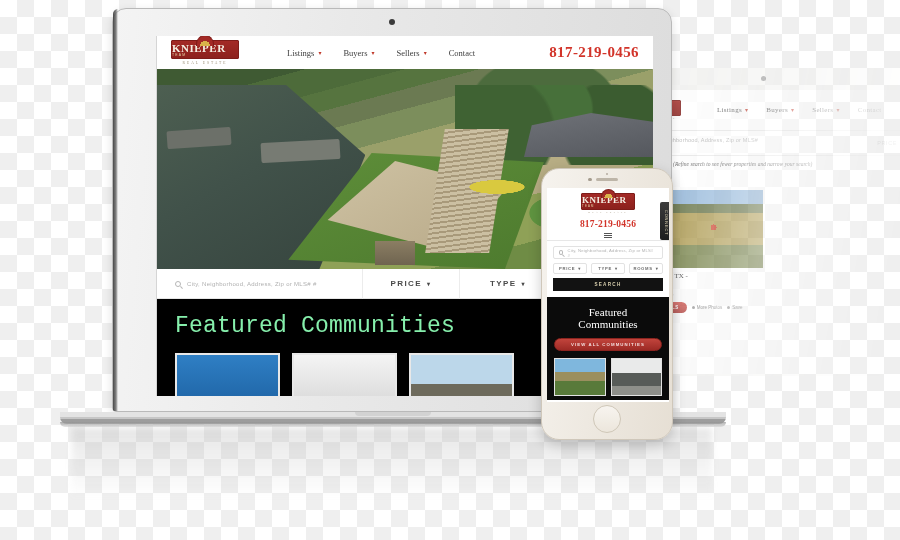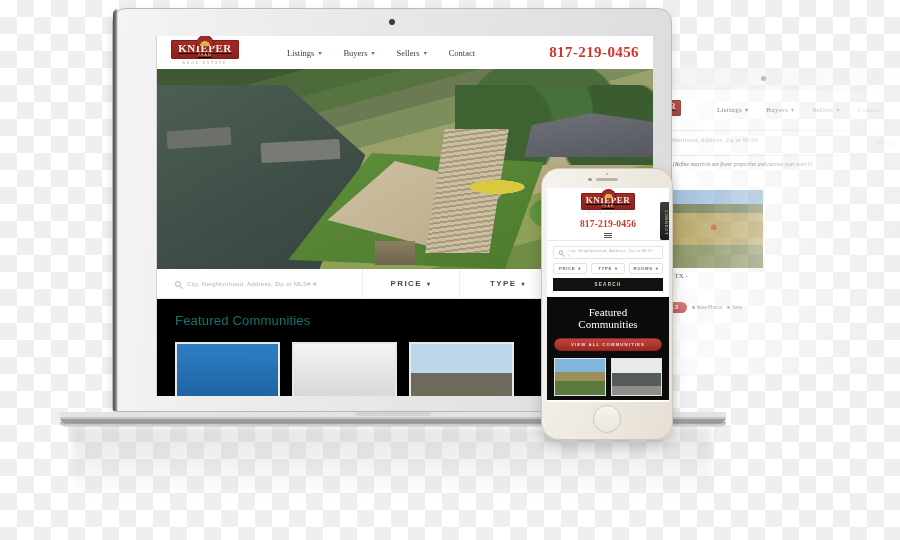--- a/index.html
+++ b/index.html
@@ -73,21 +73,21 @@
   #lid:before { content:""; position:absolute; left:0; top:0; width:5px; height:100%;
     background:linear-gradient(90deg,#2b2b2b,#6f6f6f 60%,transparent); border-radius:14px 0 0 4px; opacity:.85; }
   #lcam { position:absolute; left:50%; top:10px; margin-left:-3px; width:6px; height:6px;
     border-radius:50%; background:#3b3b3b; }
   #screen { position:absolute; left:43px; top:27px; width:497px; height:360px;
     background:#fff; overflow:hidden; border-left:1px solid #d5d5d5; }
 
   #site-nav { height:33px; background:#fff; display:flex; align-items:center; padding:0 14px; }
   #site-logo { width:68px; }
   .logo-box { background:linear-gradient(#a32a26,#8c211d); border:1px solid #7e1c19; padding:2px 0 1px;
-    text-align:center; position:relative; border-radius:1px;text-decoration:underline; }
+    position:relative; border-radius:1px; }
   .logo-crest { position:absolute; left:50%; top:-6px; margin-left:-9px; width:18px; height:11px;
     background:radial-gradient(circle at 50% 100%, #d9b24a 0 40%, #a32a26 40%);
     border-radius:9px 9px 0 0; border:1px solid #7e1c19; border-bottom:none; }
   .logo-name { color:#f4efe3; font-family:"Liberation Serif", serif; font-weight:bold;
     letter-spacing:.5px; line-height:1; }
   .logo-team { color:#e8d6a8; letter-spacing:1.2px; line-height:1; }
   .logo-sub { color:#9c8f77; letter-spacing:2px; text-align:center; font-family:"Liberation Serif", serif; }
   #site-links { display:flex; gap:22px; margin-left:48px; font-family:"Liberation Serif", serif;
     font-size:8.5px; color:#3d3d3d; }
   #site-links .itm { display:flex; align-items:center; gap:4px; }
@@ -146,21 +146,21 @@
   #searchbar { height:30px; background:#fff; border-bottom:1px solid #e6e6e6;
     display:flex; align-items:center; }
   #searchbar .field { flex:0 0 205px; display:flex; align-items:center; gap:6px; padding-left:18px; }
   #searchbar .ph { font-size:6px; color:#b0b0b0; letter-spacing:.3px; }
   #searchbar .sep { width:1px; height:30px; background:#ececec; }
   #searchbar .drop { flex:1; display:flex; align-items:center; justify-content:center; gap:5px;
     font-size:8px; letter-spacing:1.4px; color:#4a4a4a; font-weight:bold; }
   #searchbar .drop .car { font-size:6px; color:#4a4a4a; }
 
   #featured { background:#000; height:97px; padding:14px 0 0 18px; position:relative; }
-  #feat-title { color:#0f766e; font-family:Liberation Sans, sans-serif; font-size:13px; letter-spacing:.2px; }
+  #feat-title { color:#86efac; font-family:Liberation Mono, monospace; font-size:23px; letter-spacing:.2px; }
   #feat-thumbs { display:flex; gap:12px; margin-top:14px; }
   #feat-thumbs .ft { width:105px; height:56px; }
   .ft.b1 { background:linear-gradient(#2f7fc4,#1e63a4); border:2px solid #e8e8e8; }
   .ft.b2 { background:linear-gradient(#f4f4f4,#d8d8d8); border:2px solid #e8e8e8; }
   .ft.b3 { background:linear-gradient(#bcd7ea 0 55%,#6d6a5c 55% 100%); border:2px solid #e8e8e8; }
 
   #base { position:absolute; left:-52px; top:404px; width:666px; height:12px;
     background:linear-gradient(#e3e3e3 0 38%,#c6c6c6 38% 62%,#9d9d9d 62% 100%);
     border-radius:0 0 7px 7px; }
   #base:after { content:""; position:absolute; left:50%; margin-left:-38px; top:0; width:76px; height:4px;

